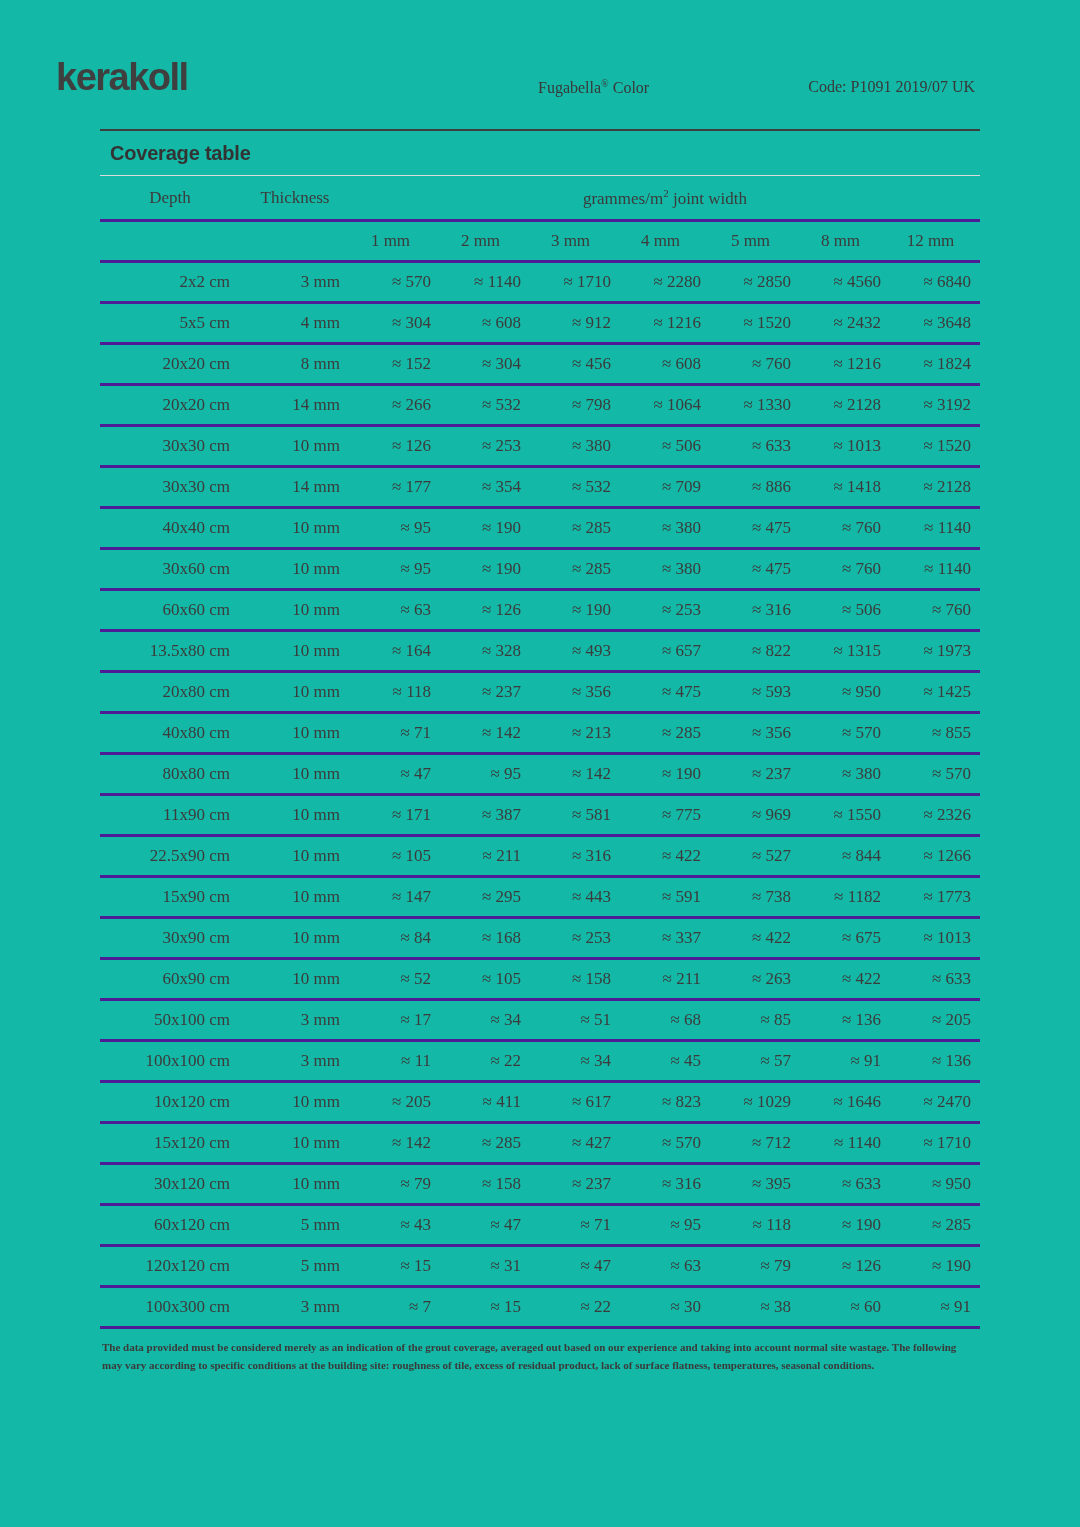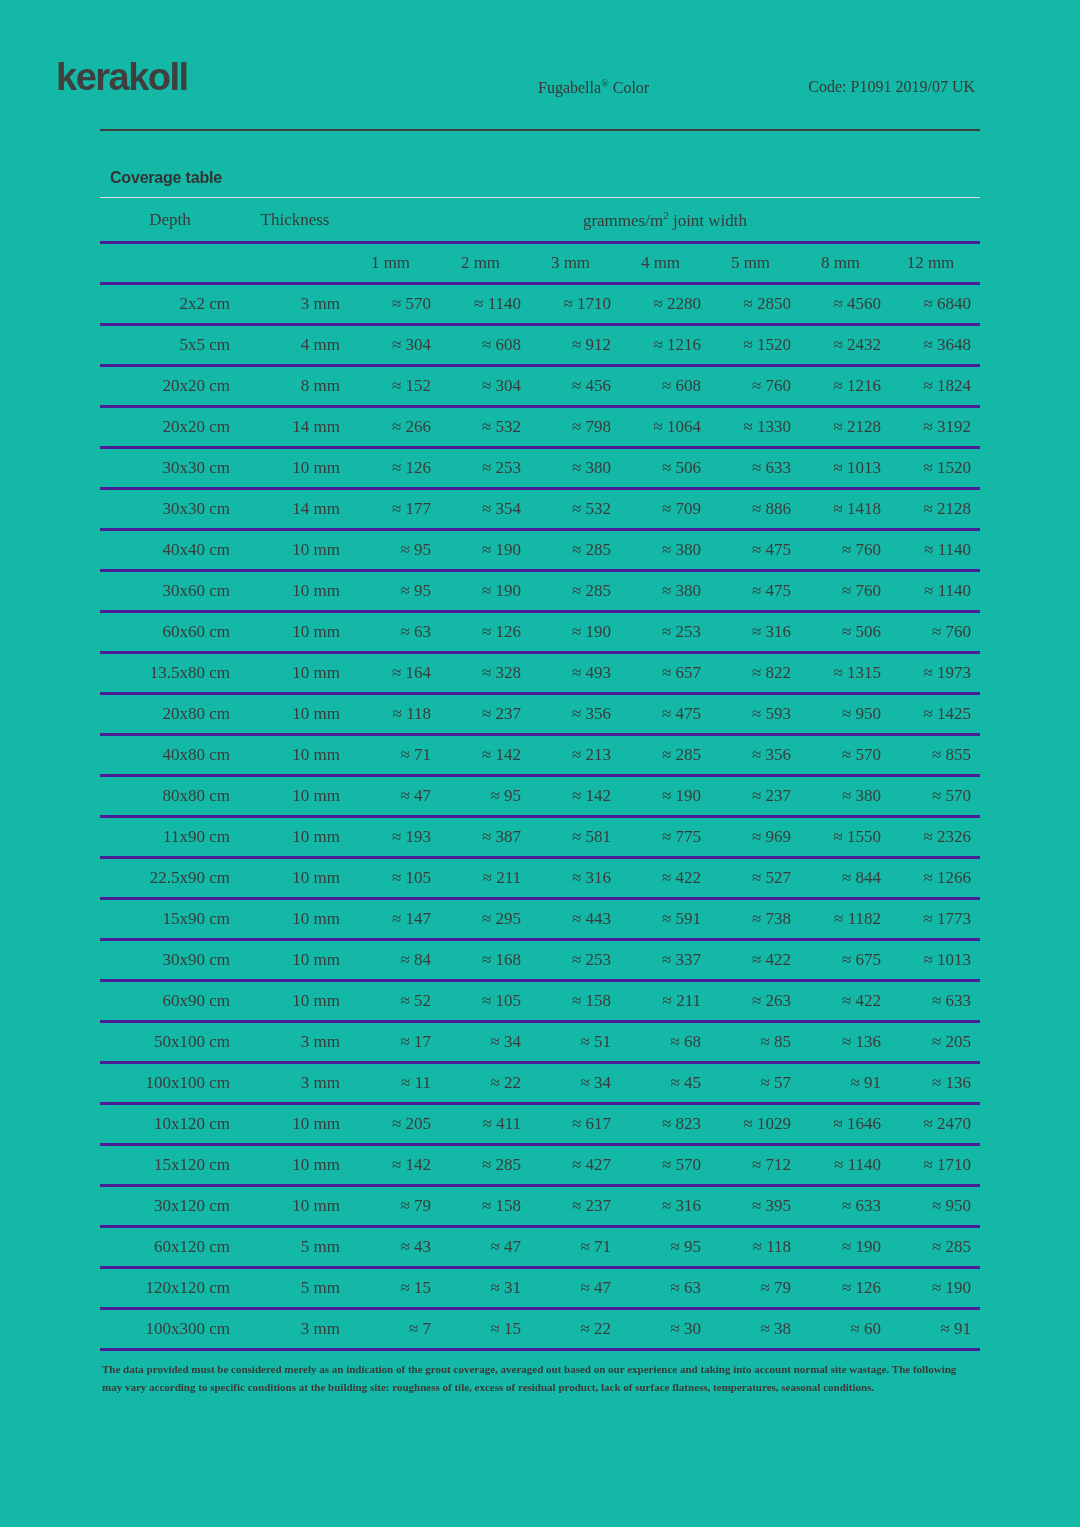--- a/index.html
+++ b/index.html
@@ -42,25 +42,24 @@
   .content {
     position: absolute;
     left: 100px;
     top: 129px;
     width: 880px;
   }
   .rule-dark { border-top: 2px solid #3e3e3e; height: 0; }
   .title {
     font-family: "Liberation Sans", sans-serif;
     font-weight: 700;
-    font-size: 16px;
+    font-size: 20px;
     letter-spacing: -0.2px;
     color: #333333;
     padding: 11px 0 10px 10px;
-    margin-top: 27px;
   }
   table.coverage {
     width: 880px;
     border-collapse: collapse;
     table-layout: fixed;
   }
   table.coverage tr { border-bottom: 3px solid #4c1d95; }
   table.coverage thead tr.r1 { border-top: 1px solid #dcdcdc; }
   table.coverage th, table.coverage td {
     font-weight: 400;
@@ -277,21 +276,21 @@
             <td class="c-val">≈ 95</td>
             <td class="c-val">≈ 142</td>
             <td class="c-val">≈ 190</td>
             <td class="c-val">≈ 237</td>
             <td class="c-val">≈ 380</td>
             <td class="c-val">≈ 570</td>
           </tr>
           <tr>
             <td class="c-depth">11x90 cm</td>
             <td class="c-thick">10 mm</td>
-            <td class="c-val">≈ 193</td>
+            <td class="c-val">≈ 171</td>
             <td class="c-val">≈ 387</td>
             <td class="c-val">≈ 581</td>
             <td class="c-val">≈ 775</td>
             <td class="c-val">≈ 969</td>
             <td class="c-val">≈ 1550</td>
             <td class="c-val">≈ 2326</td>
           </tr>
           <tr>
             <td class="c-depth">22.5x90 cm</td>
             <td class="c-thick">10 mm</td>

